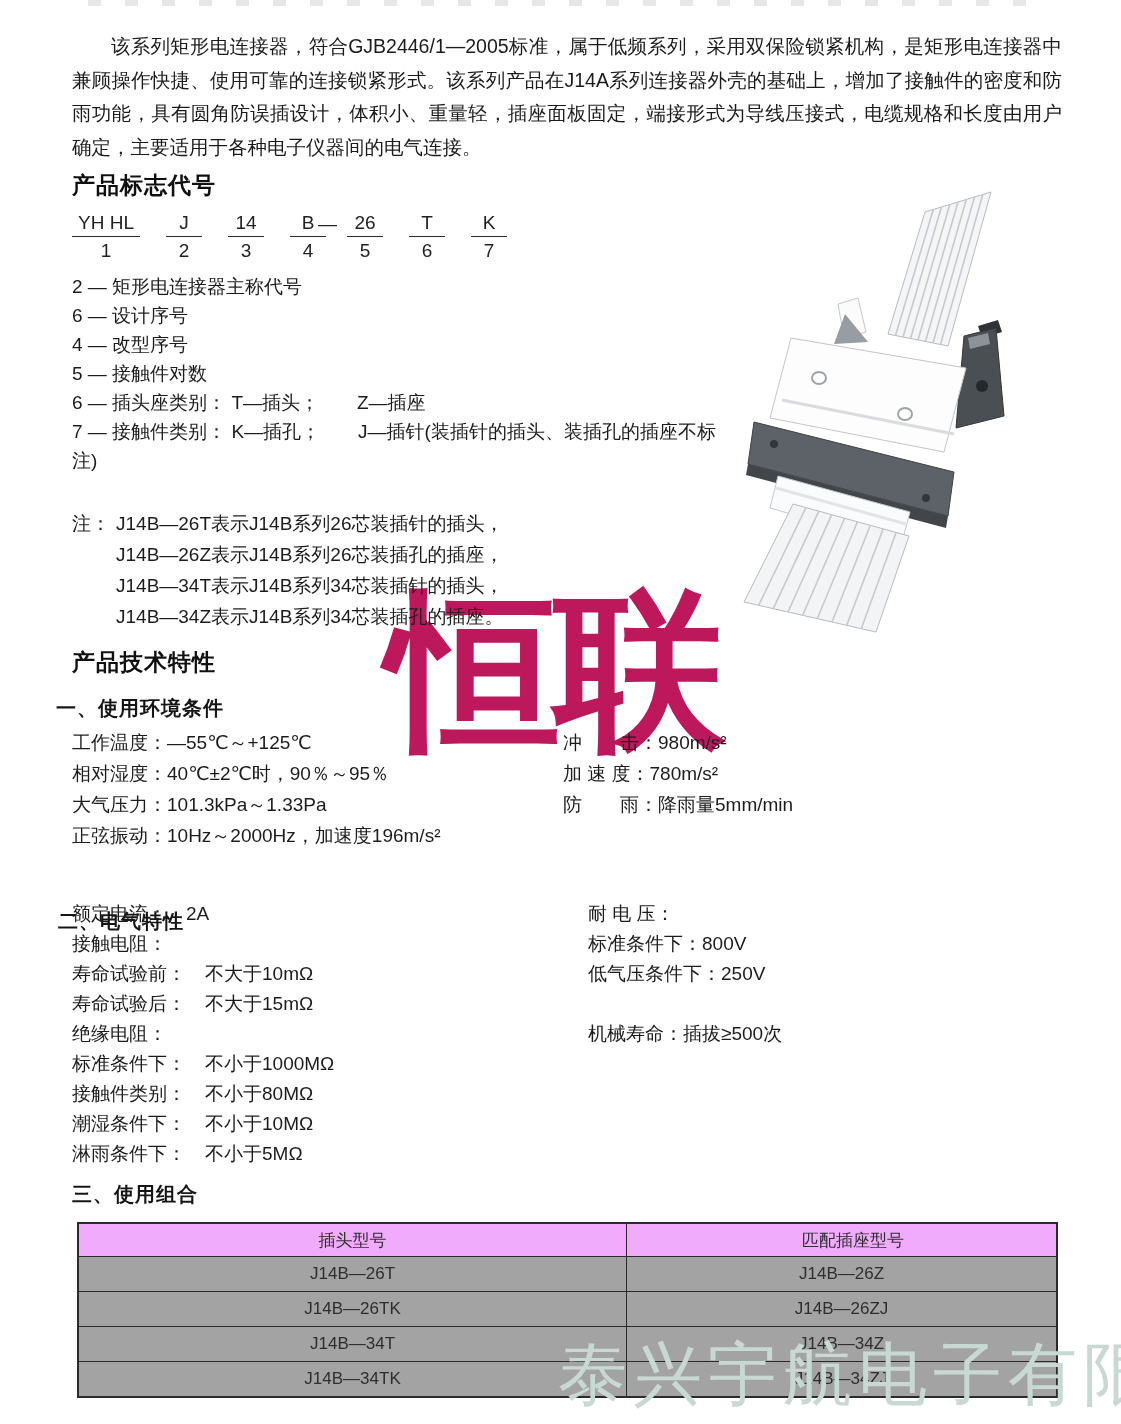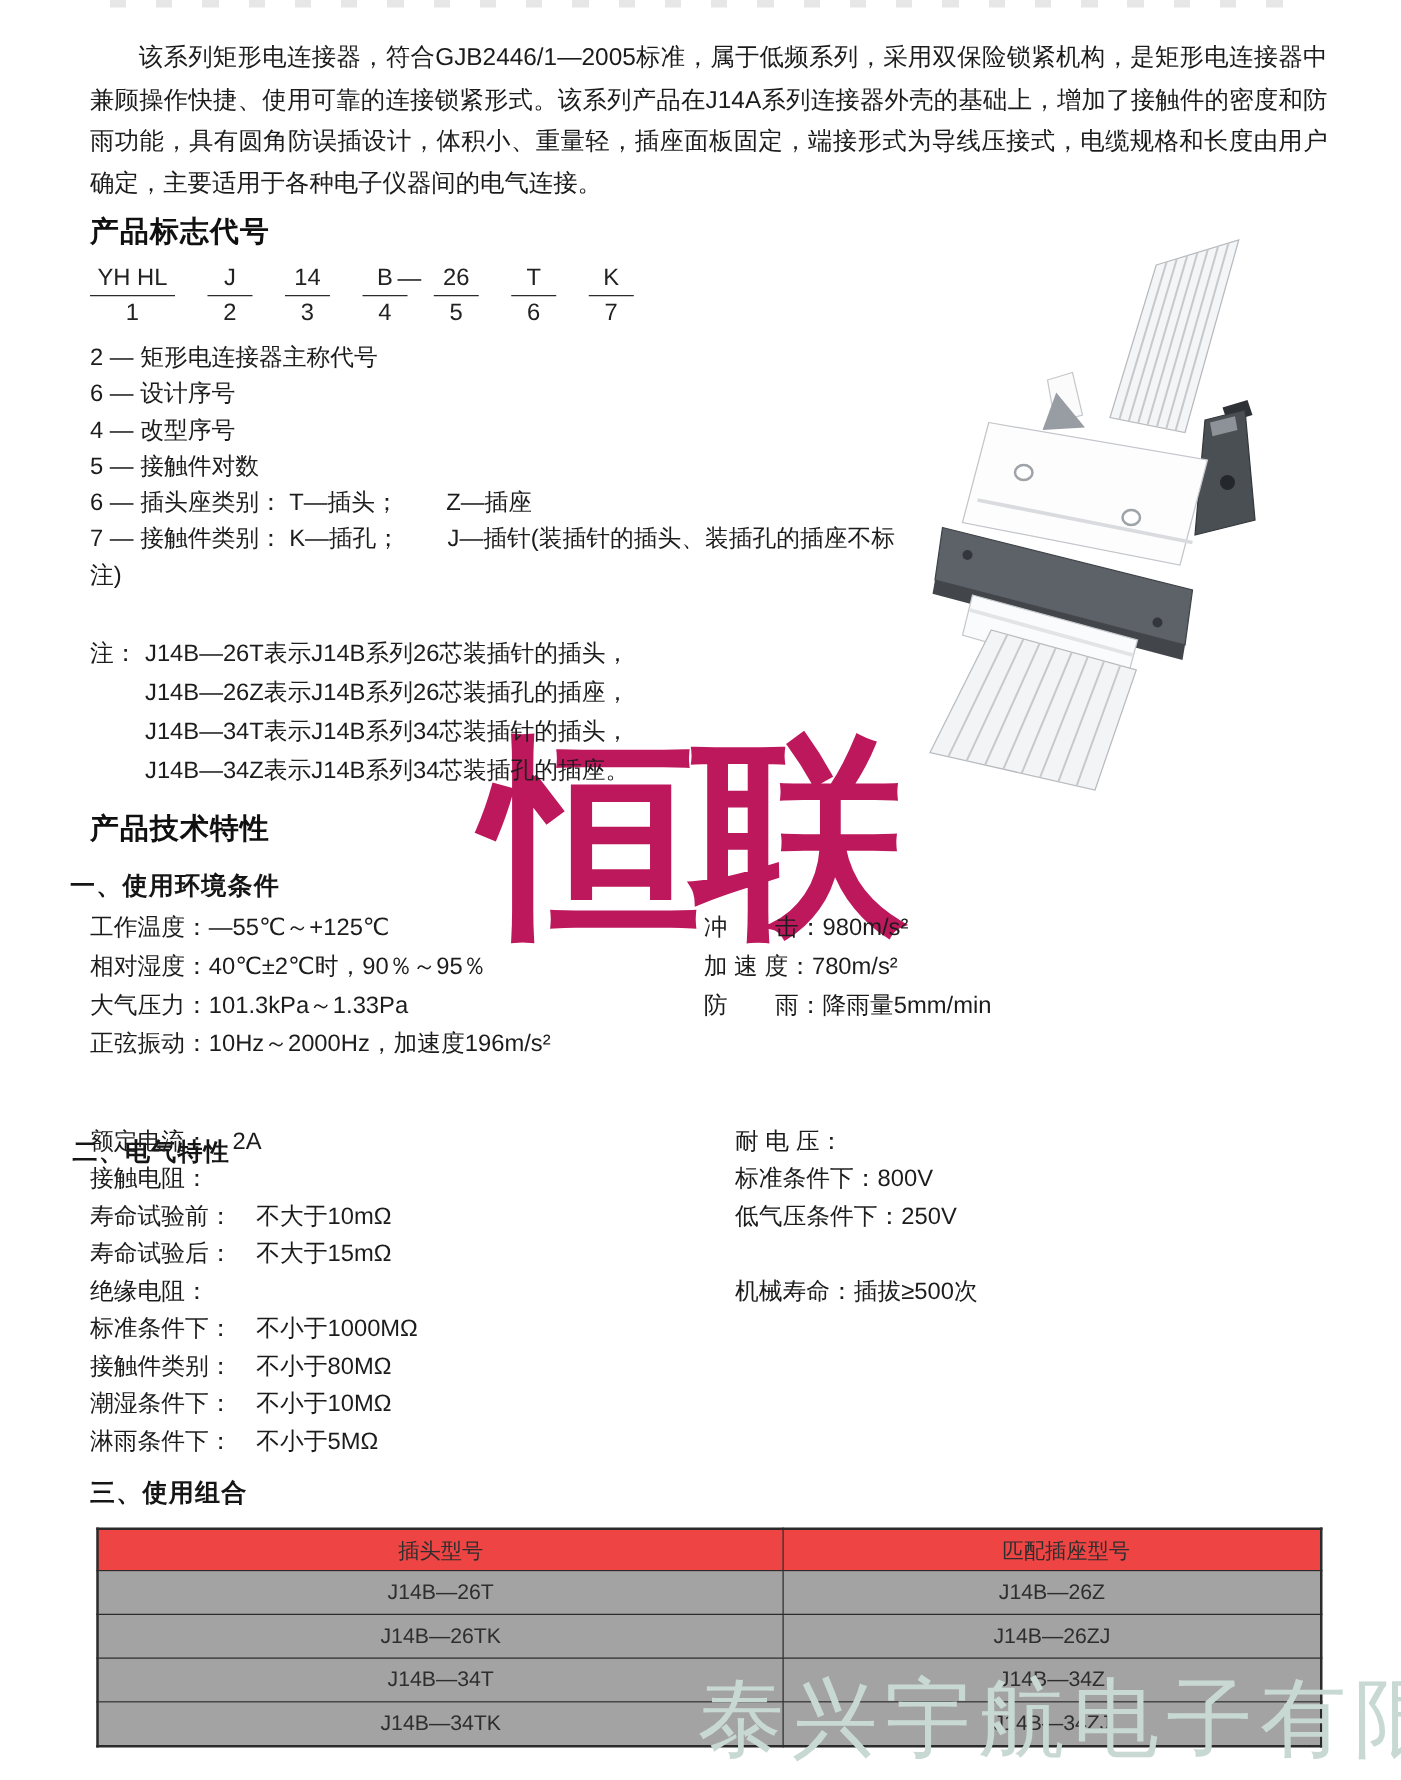--- a/index.html
+++ b/index.html
@@ -33,21 +33,21 @@
   .note-label{width:44px;line-height:31px;white-space:pre;}
   .note-lines div{line-height:31px;white-space:pre;}
   
   .spec-col{width:480px;}
   .spec-col .spec-line{height:31px;line-height:31px;font-size:19px;white-space:pre;}
   .spec-col.tight .spec-line{height:30px;line-height:30px;}
   
   .combo-table-wrap{left:77px;top:1222px;width:981px;}
   table.combo{width:100%;border-collapse:collapse;border:2px solid #2b2b2b;
     font-size:17px;color:#2e2e2e;table-layout:fixed;}
-  table.combo th{width:57.4%;height:30px;background:#ef4444;border:1px solid #2b2b2b;
+  table.combo th{width:57.4%;height:30px;background:#f0abfc;border:1px solid #2b2b2b;
     font-weight:400;text-align:center;}
   table.combo th:last-child{width:42.6%;padding-left:24px;}
   table.combo td{height:32px;background:#a3a3a3;border:1px solid #2b2b2b;text-align:center;}
   
   .wm-center{position:absolute;left:372px;top:584px;z-index:0;font-size:172px;
     font-weight:700;letter-spacing:-6px;line-height:1;white-space:nowrap;user-select:none;}
   .wm-bottom{position:absolute;left:558px;top:1340px;z-index:2;font-size:69px;
     letter-spacing:6px;line-height:1;white-space:nowrap;pointer-events:none;user-select:none;}
   
   .connector{left:698px;top:186px;width:362px;height:452px;z-index:0;}

